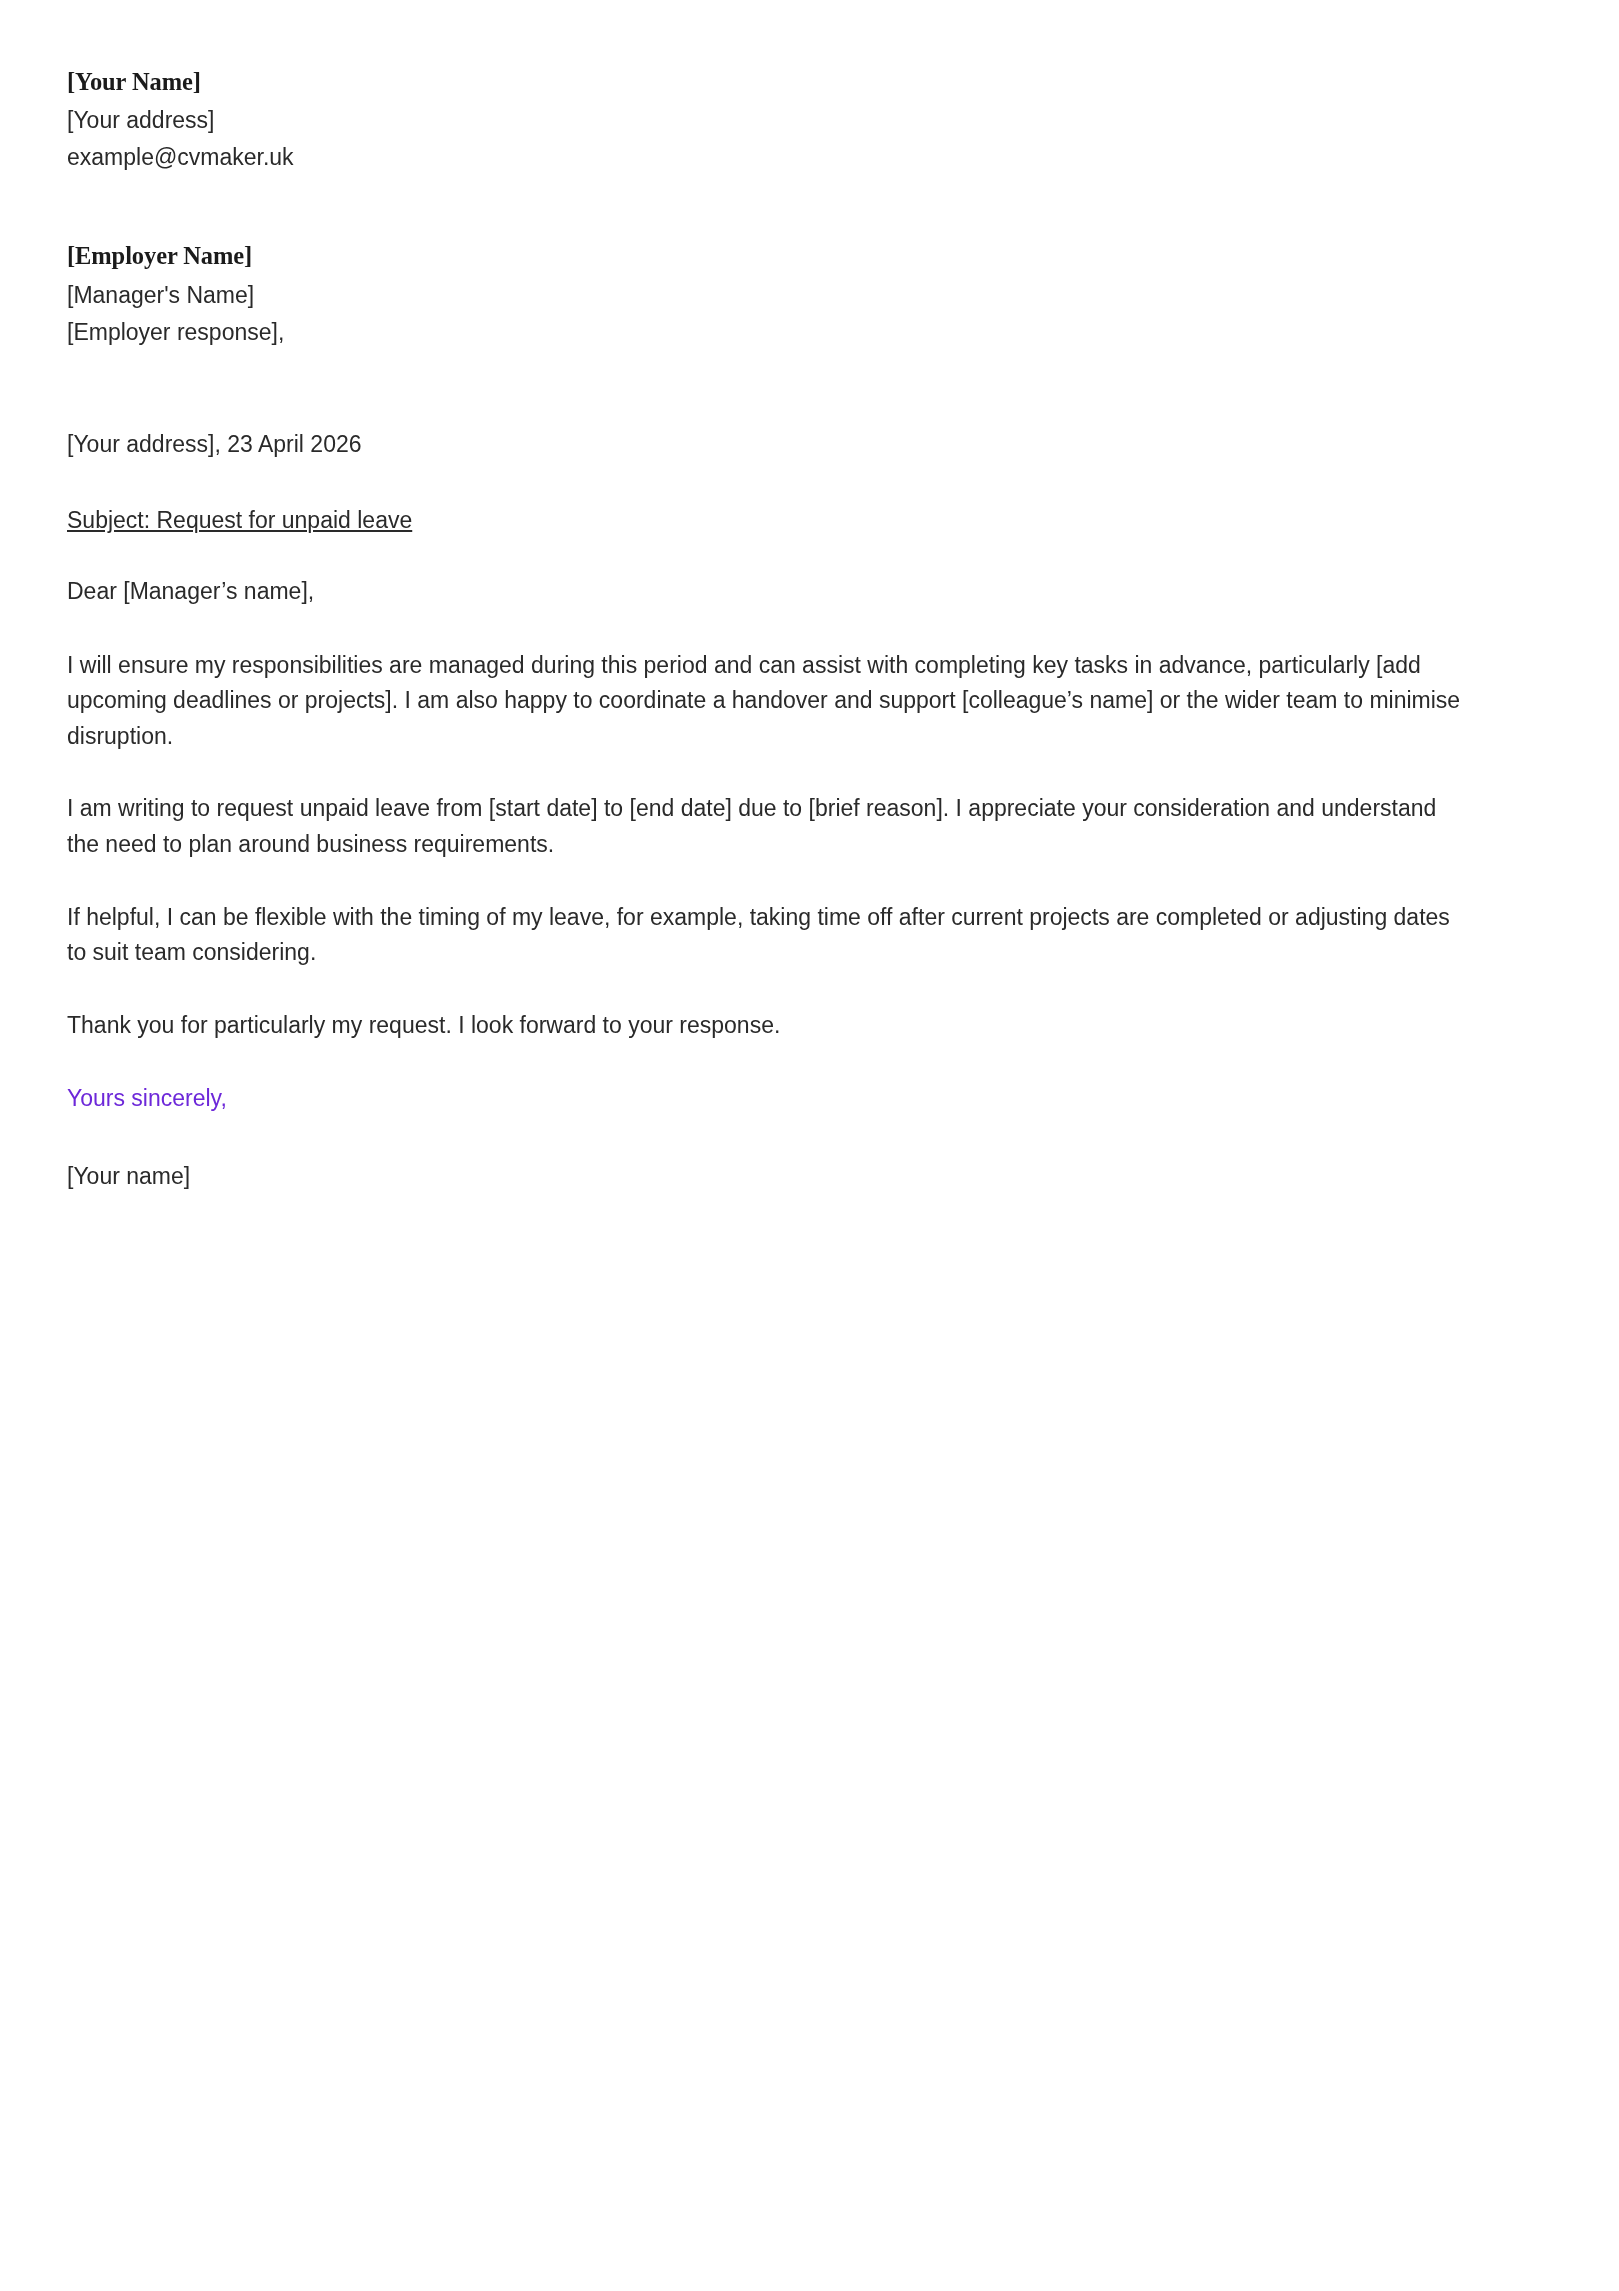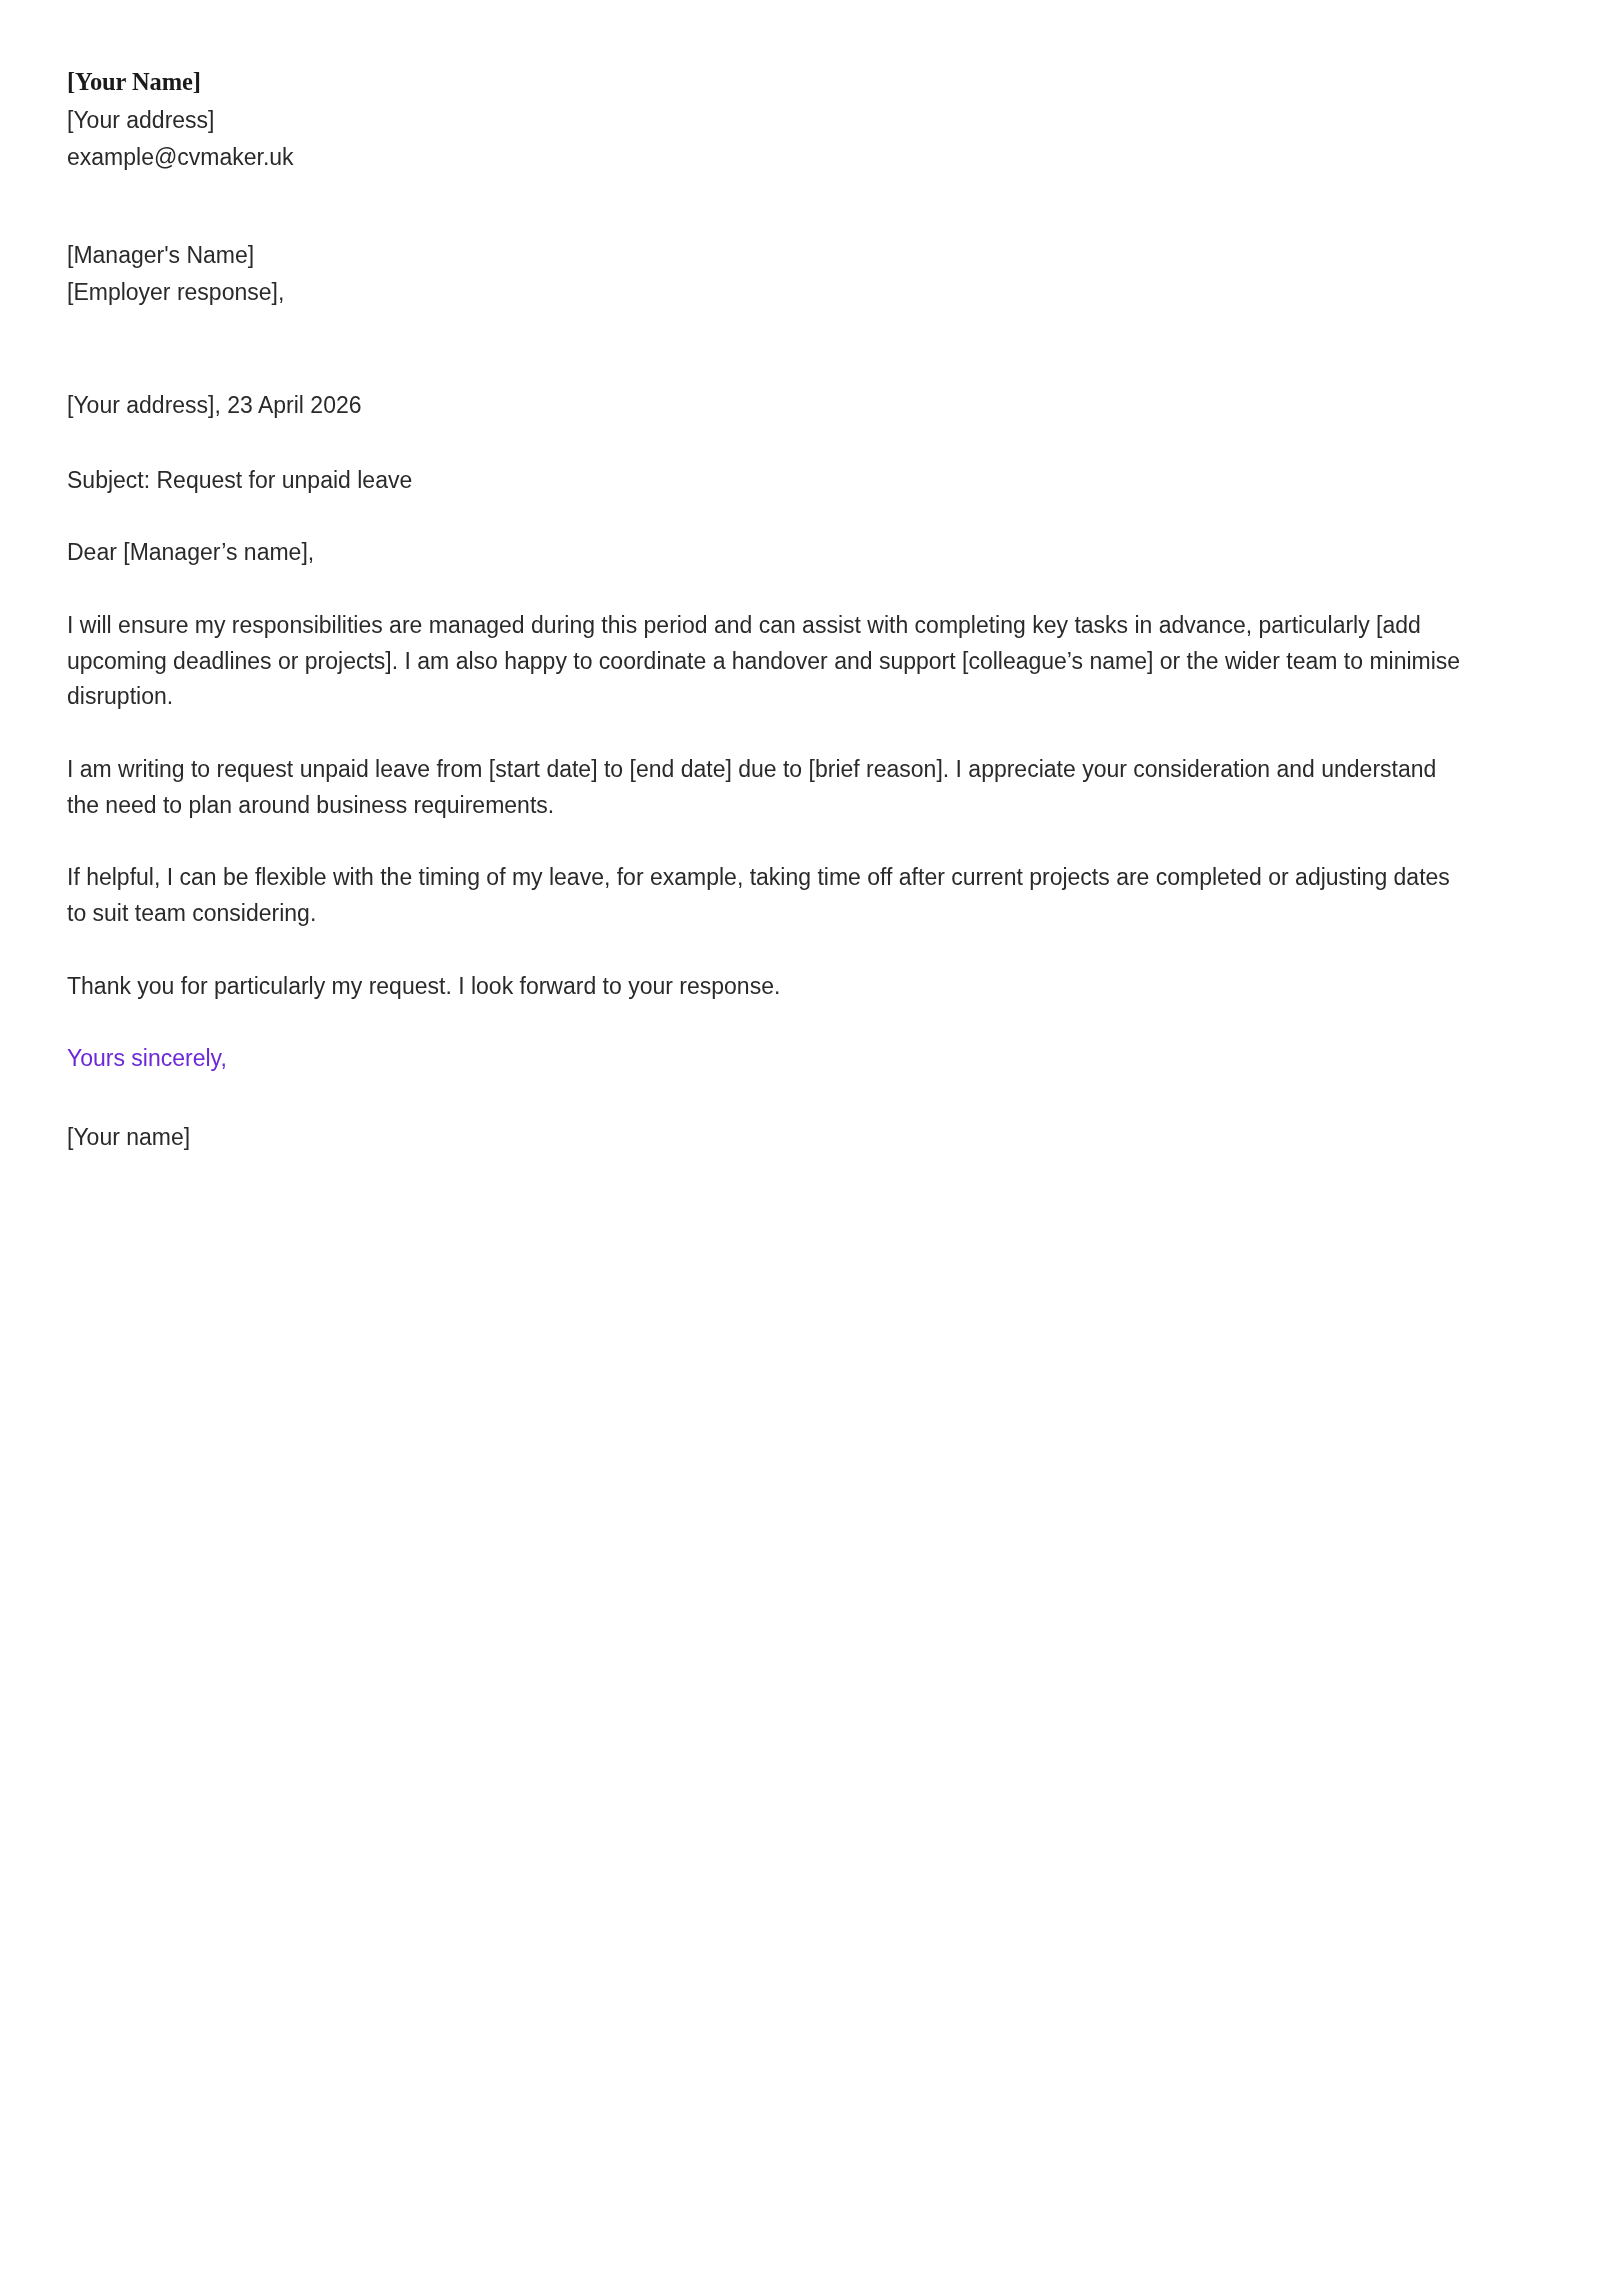--- a/index.html
+++ b/index.html
@@ -45,20 +45,21 @@
     line-height: 1.55;
     color: #2a2a2a;
     margin: 0 0 37px 0;
     max-width: 1402px;
   }
   .subject {
     font-size: 23px;
     line-height: 1.5;
     color: #2a2a2a;
     margin: 0 0 37px 0;
+    text-decoration: underline;
   }
   .salutation {
     font-size: 23px;
     line-height: 1.5;
     color: #2a2a2a;
     margin: 0 0 39px 0;
   }
   .datum {
     font-size: 23px;
     line-height: 1.5;
@@ -87,20 +88,21 @@
 
     <div class="sender-block">
       <div class="name-heading">[Your Name]</div>
       <div class="line">[Your address]</div>
       <div class="line">example@cvmaker.uk</div>
     </div>
 
     <div class="gap-lg"></div>
 
     <div class="recipient-block">
+      <div class="name-heading">[Employer Name]</div>
       <div class="line">[Manager's Name]</div>
       <div class="line">[Employer response],</div>
     </div>
 
     <div class="gap-xl"></div>
 
     <div class="datum">[Your address], 23 April 2026</div>
 
     <div class="subject">Subject: Request for unpaid leave</div>
 

